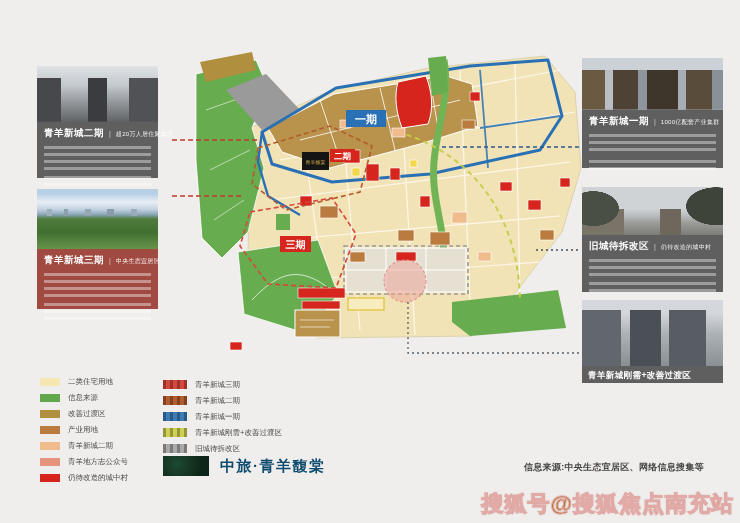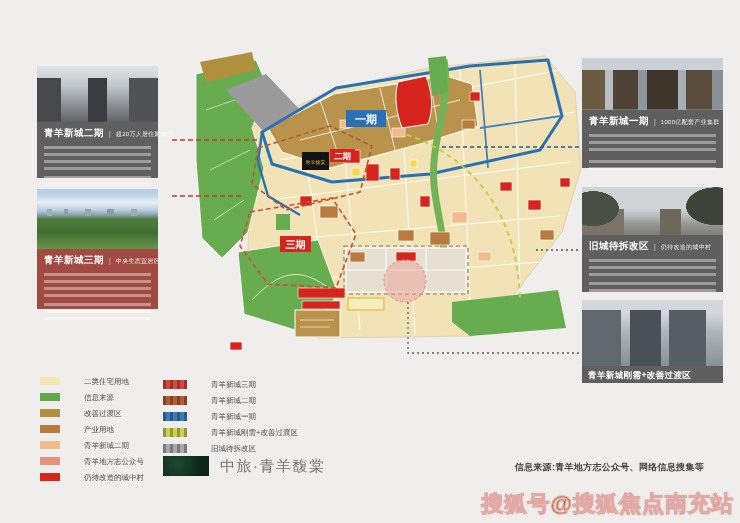--- a/index.html
+++ b/index.html
@@ -36,30 +36,30 @@
     radial-gradient(ellipse 30% 60% at 8% 45%,#4a4f45 0 60%,transparent 61%),
     radial-gradient(ellipse 35% 65% at 95% 40%,#3f443b 0 60%,transparent 61%),
     linear-gradient(90deg,#7a7468 0 30%,transparent 30% 55%,#6e685c 55% 70%,transparent 70%) 0 bottom/100% 55% no-repeat,
     linear-gradient(180deg,#cfd3d5 0 45%,#b9bcbe 60%,#9a9a96 75%,#7d7d78 100%);}
   .ph-tr{background:
     linear-gradient(90deg,#62676d 0 28%,transparent 28% 34%,#4b5056 34% 56%,transparent 56% 62%,#585d63 62% 88%,transparent 88%) 0 bottom/100% 85% no-repeat,
     linear-gradient(180deg,#d4d8dc 0 20%,#aeb3b8 50%,#8a8f94 100%);}
 
   
   .legend-col{position:absolute;}
-  .lrow{display:flex;align-items:flex-start;gap:24px;margin-bottom:7px;}
+  .lrow{display:flex;align-items:center;gap:8px;margin-bottom:7px;}
   .sw{width:20px;height:8px;flex:0 0 auto;}
   .sw2{width:24px;height:9px;flex:0 0 auto;position:relative;}
   .sw2::after{content:"";position:absolute;inset:0;background-image:repeating-linear-gradient(90deg,rgba(0,0,0,.28) 0 3px,transparent 3px 7px);}
   .llabel{font-size:7.5px;color:#4a4a4a;line-height:9px;white-space:nowrap;}
 
   
   .brand{position:absolute;left:163px;top:456px;display:flex;align-items:center;gap:11px;}
   .brand-mark{width:46px;height:20px;background:radial-gradient(circle at 30% 40%,#1e4a30,#0d2418 75%);}
-  .brand-name{font-size:15px;font-weight:400;color:#737373;letter-spacing:1.5px;white-space:nowrap;}
+  .brand-name{font-size:15px;font-weight:700;color:#0c4a6e;letter-spacing:1.5px;white-space:nowrap;}
 
   .source-note{position:absolute;right:36px;top:461px;font-size:9px;font-weight:600;color:#454545;letter-spacing:.3px;white-space:nowrap;}
   .watermark{position:absolute;right:6px;bottom:4px;font-size:22px;font-weight:700;color:#a16207;
     -webkit-text-stroke:1px #e2aaa6;text-shadow:0 0 2px rgba(190,110,110,.55);letter-spacing:1px;white-space:nowrap;}
 </style>
 </head>
 <body>
 
 <div class="stage">
 
@@ -303,15 +303,15 @@
         <span class="sw2" style="background-color: rgb(169, 169, 169);"></span>
         <span class="llabel">旧城待拆改区</span>
       </div>
   </div>
 
   <div class="brand">
     <div class="brand-mark"></div>
     <div class="brand-name">中旅·青羊馥棠</div>
   </div>
 
-  <div class="source-note">信息来源:青羊地方志公众号、网络信息搜集等</div>
+  <div class="source-note">信息来源:中央生态宜居区、网络信息搜集等</div>
   <div class="watermark">搜狐号@搜狐焦点南充站</div>
 </div>
 
 </body></html>

